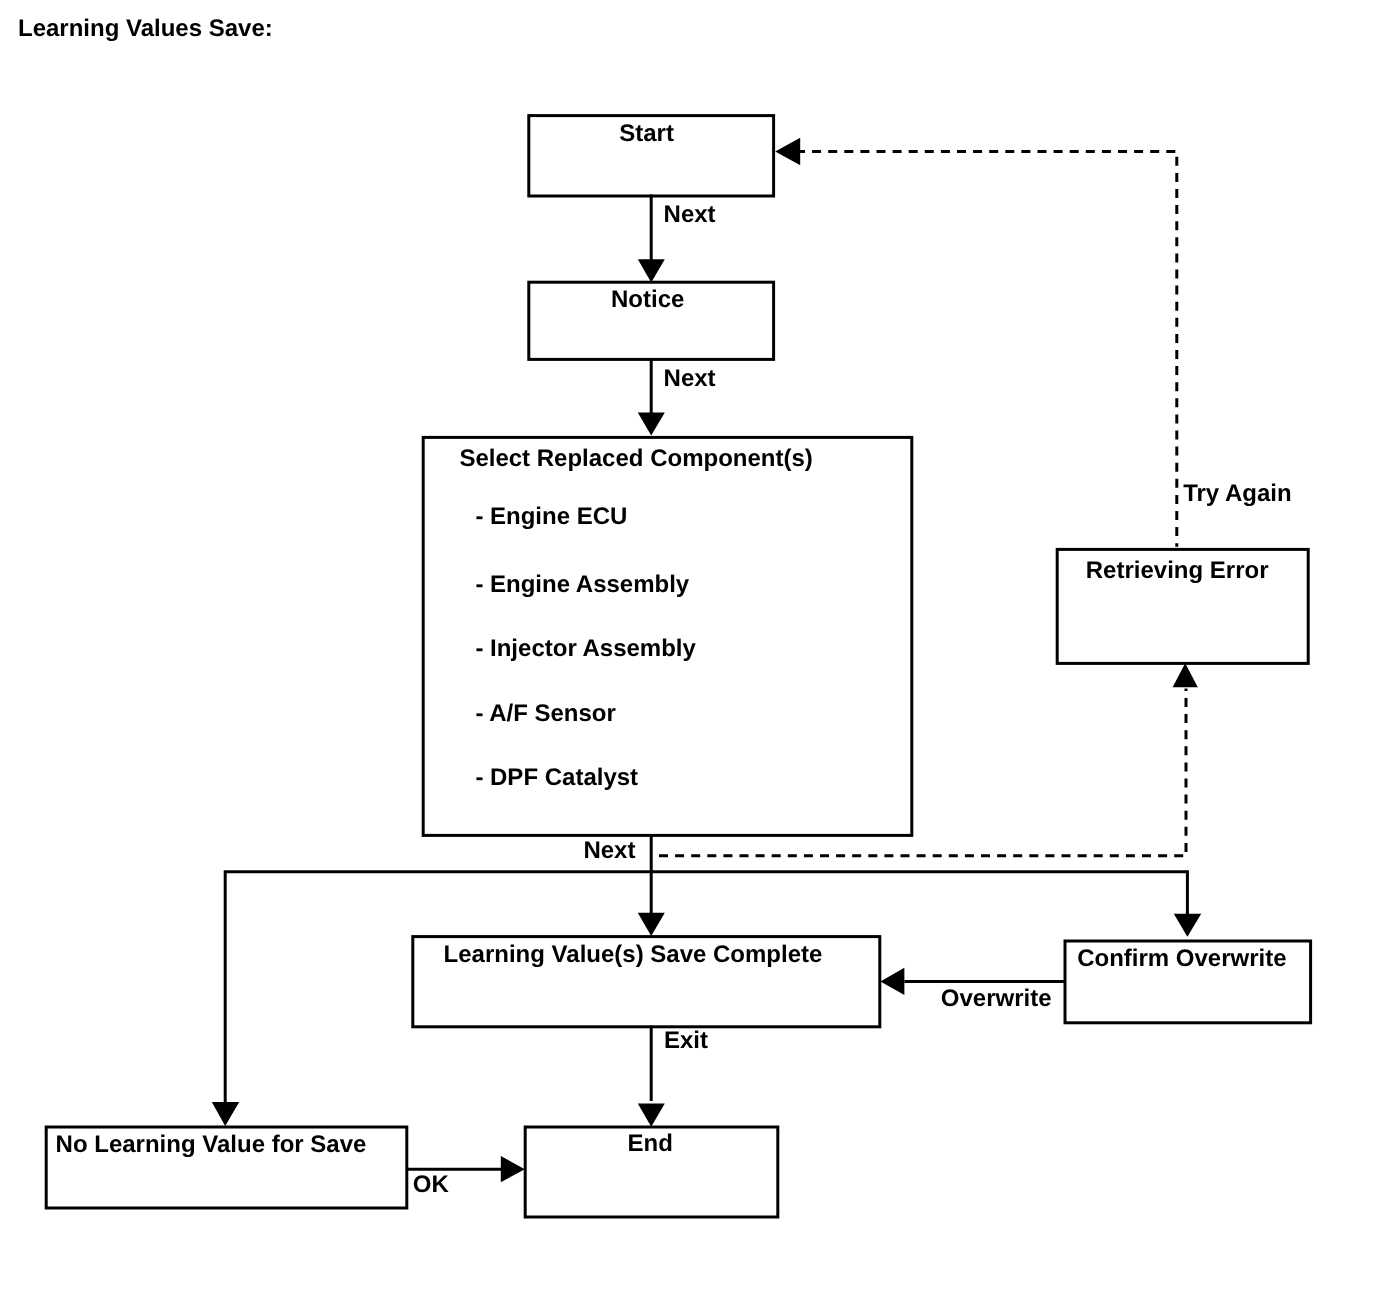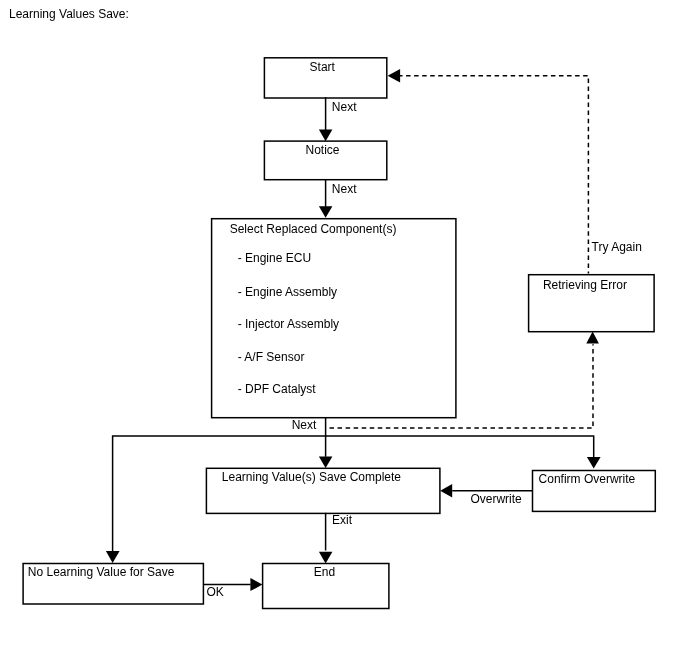--- a/index.html
+++ b/index.html
@@ -1,18 +1,18 @@
 <!DOCTYPE html>
 <html><head>
 <meta charset="utf-8">
 <title>Learning Values Save</title>
 <style>
   html,body{margin:0;padding:0;background:#ffffff;}
   body{width:688px;height:658px;overflow:hidden;font-family:"Liberation Sans",sans-serif;}
-  #canvas{position:relative;width:688px;height:658px;}
+  #canvas{position:relative;width:688px;height:658px;font-weight:bold;}
   svg{position:absolute;left:0;top:0;}
   .ftxt{font-family:"Liberation Sans",sans-serif;font-size:12px;fill:#000;}
 </style>
 </head>
 <body>
 
 <div id="canvas">
 <svg width="688" height="658" viewBox="0 0 688 658">
   <g class="shapes" fill="none" stroke="#000" stroke-width="1.5">
     <rect x="264.4" y="57.8" width="122.4" height="40.2"></rect>

